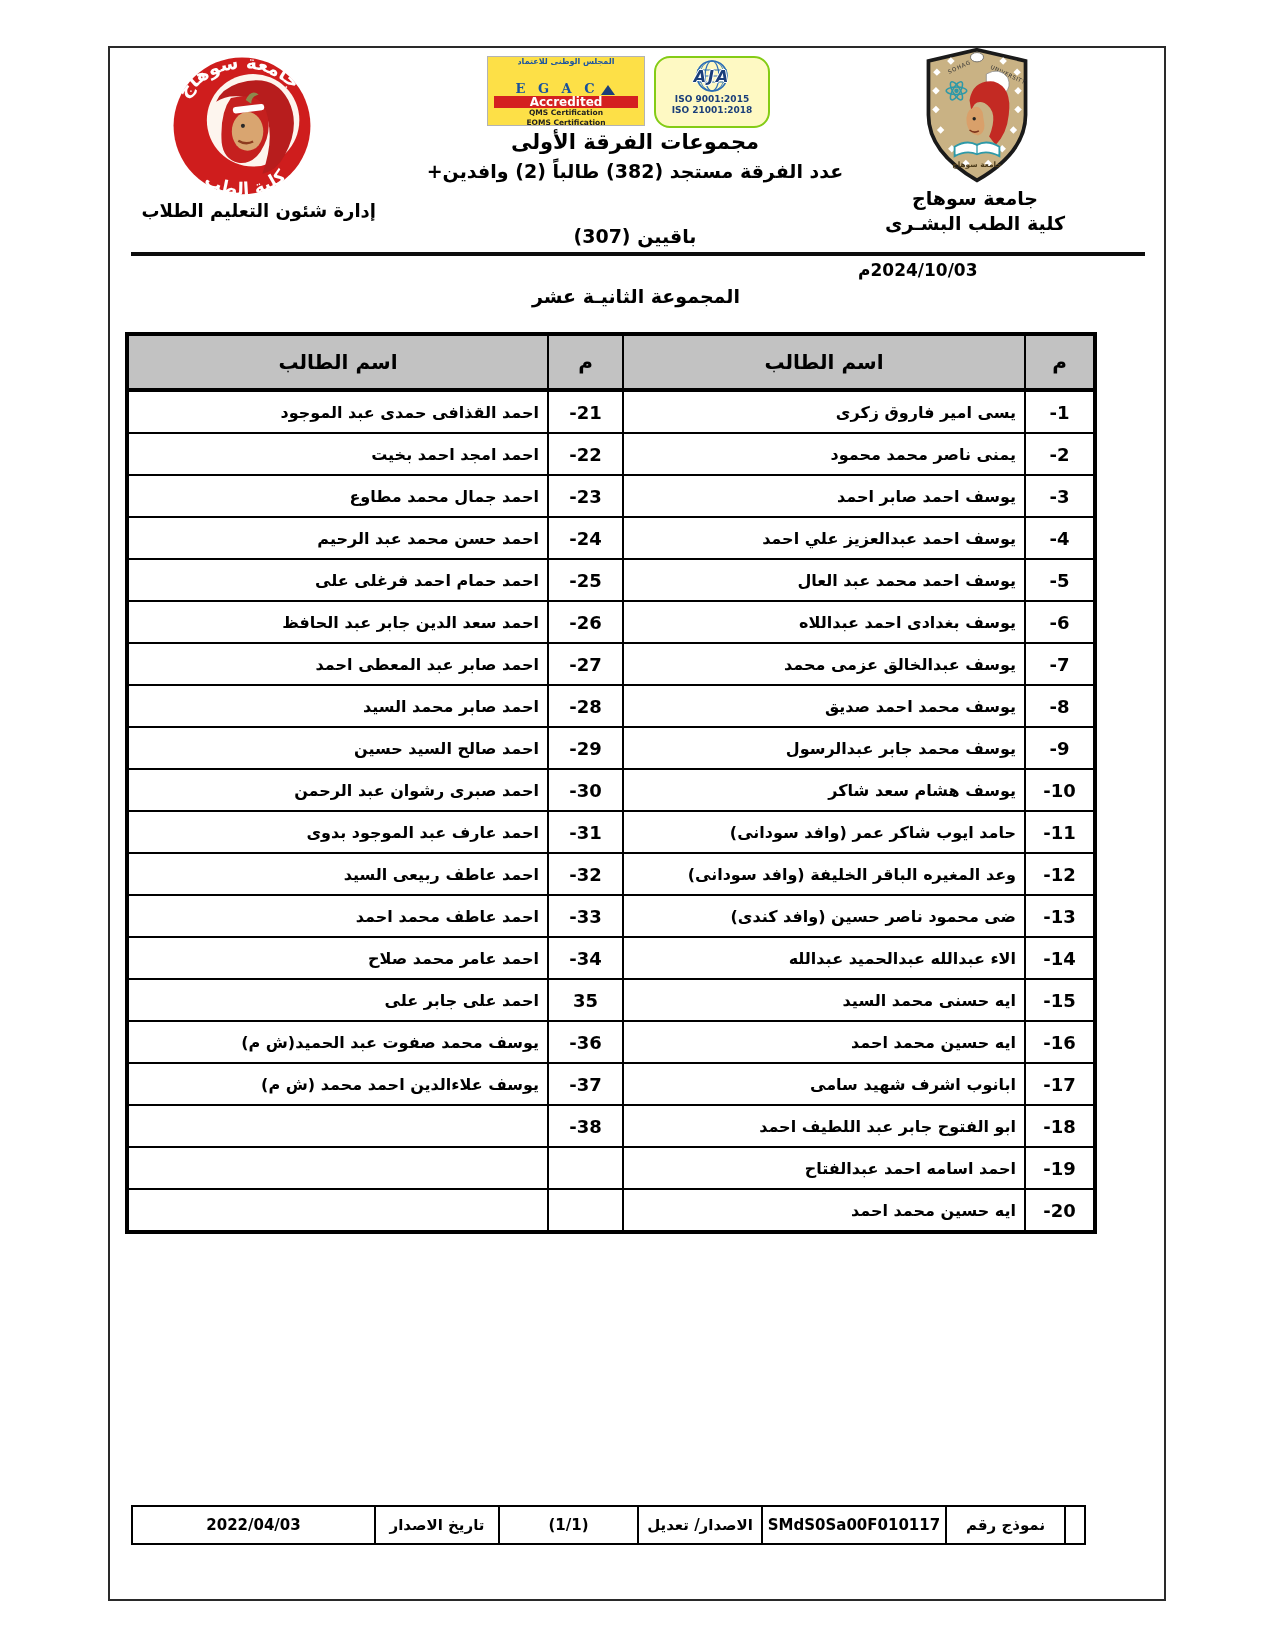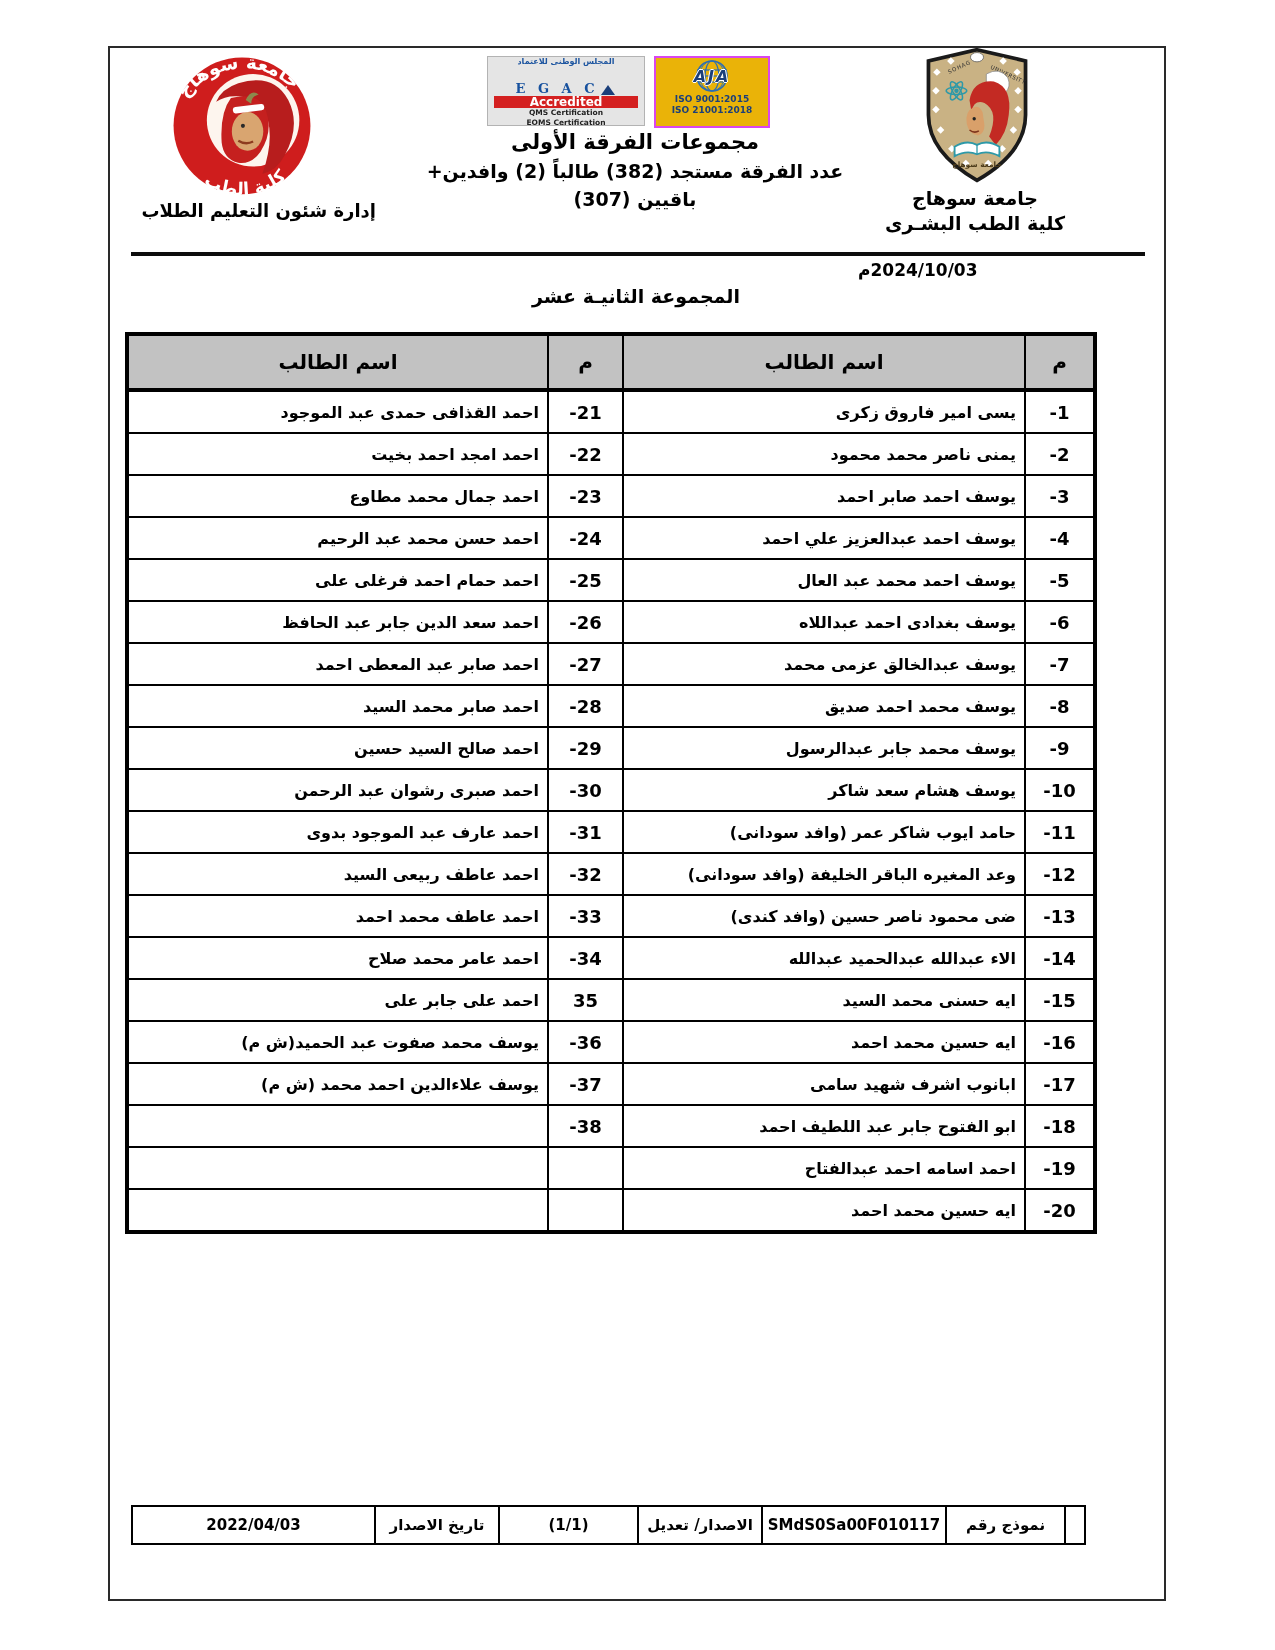--- a/index.html
+++ b/index.html
@@ -7,40 +7,40 @@
 
   .page-border{position:absolute;left:108px;top:46px;width:1054px;height:1551px;border:2px solid #2a2a2a;}
 
   
   .medical-logo{position:absolute;left:142px;top:50px;width:200px;height:148px;}
   .dept-label{position:absolute;left:106px;top:200px;width:270px;text-align:right;
               font-weight:bold;font-size:18px;direction:rtl;}
 
   
   .egac-box{position:absolute;left:487px;top:56px;width:156px;height:68px;border:1px solid #b3b3b3;
-            background:#e5e5e5;text-align:center;overflow:hidden;}
+            background:#fde047;text-align:center;overflow:hidden;}
   .egac-callig{font-size:8px;color:#1d55a0;line-height:9px;direction:rtl;font-weight:bold;}
   .egac-letters{font-size:13px;font-weight:bold;color:#17519e;letter-spacing:4px;line-height:14px;font-family:"DejaVu Serif",serif;margin-top:16px;}
   .egac-tri{display:inline-block;width:0;height:0;border-left:7px solid transparent;border-right:7px solid transparent;
             border-bottom:10px solid #1b3f7a;vertical-align:middle;margin:0 2px;}
   .egac-accredited{background:#d42020;color:#fff;font-weight:bold;font-size:12px;line-height:12px;margin:0 6px;}
   .egac-lines{font-size:7.5px;font-weight:bold;color:#222;line-height:8.5px;margin-top:1px;}
-  .aja-box{position:absolute;left:654px;top:56px;width:112px;height:68px;border:2px solid #d946ef;border-radius:0;
-           background:#eab308;text-align:center;overflow:hidden;}
+  .aja-box{position:absolute;left:654px;top:56px;width:112px;height:68px;border:2px solid #84cc16;border-radius:16px;
+           background:#fef9c3;text-align:center;overflow:hidden;}
   .aja-globe{position:relative;width:100%;height:36px;}
   .aja-name{position:absolute;left:0;right:0;top:9px;font-size:16px;font-weight:bold;font-style:italic;color:#1b3f7a;
             text-shadow:-1px 0 #fff,1px 0 #fff,0 1px #fff,0 -1px #fff;letter-spacing:2px;}
   .aja-iso{font-size:9px;font-weight:bold;color:#1b3f7a;line-height:11px;}
 
   
   .center-titles{position:absolute;left:400px;top:128px;width:470px;direction:rtl;text-align:center;font-weight:bold;}
   .center-titles .l1{font-size:21px;line-height:29px;}
   .center-titles .l2{font-size:20px;line-height:29px;}
   .center-titles .l3{font-size:19px;line-height:28px;}
-  .center-titles .l4{font-size:19px;line-height:28px;}
+  .center-titles .l4{font-size:19px;line-height:28px;margin-top:37px;}
 
   
   .shield-logo{position:absolute;left:912px;top:46px;width:130px;height:140px;}
   .uni-labels{position:absolute;left:880px;top:186px;width:190px;text-align:center;direction:rtl;font-weight:bold;}
   .uni-labels .u1{font-size:19px;line-height:25px;}
   .uni-labels .u2{font-size:19px;line-height:25px;}
 
   .header-divider{position:absolute;left:131px;top:252px;width:1014px;height:4px;background:#0d0d0d;}
   .doc-date{position:absolute;left:858px;top:260px;width:220px;direction:rtl;text-align:left;
             font-size:17px;font-weight:bold;}

